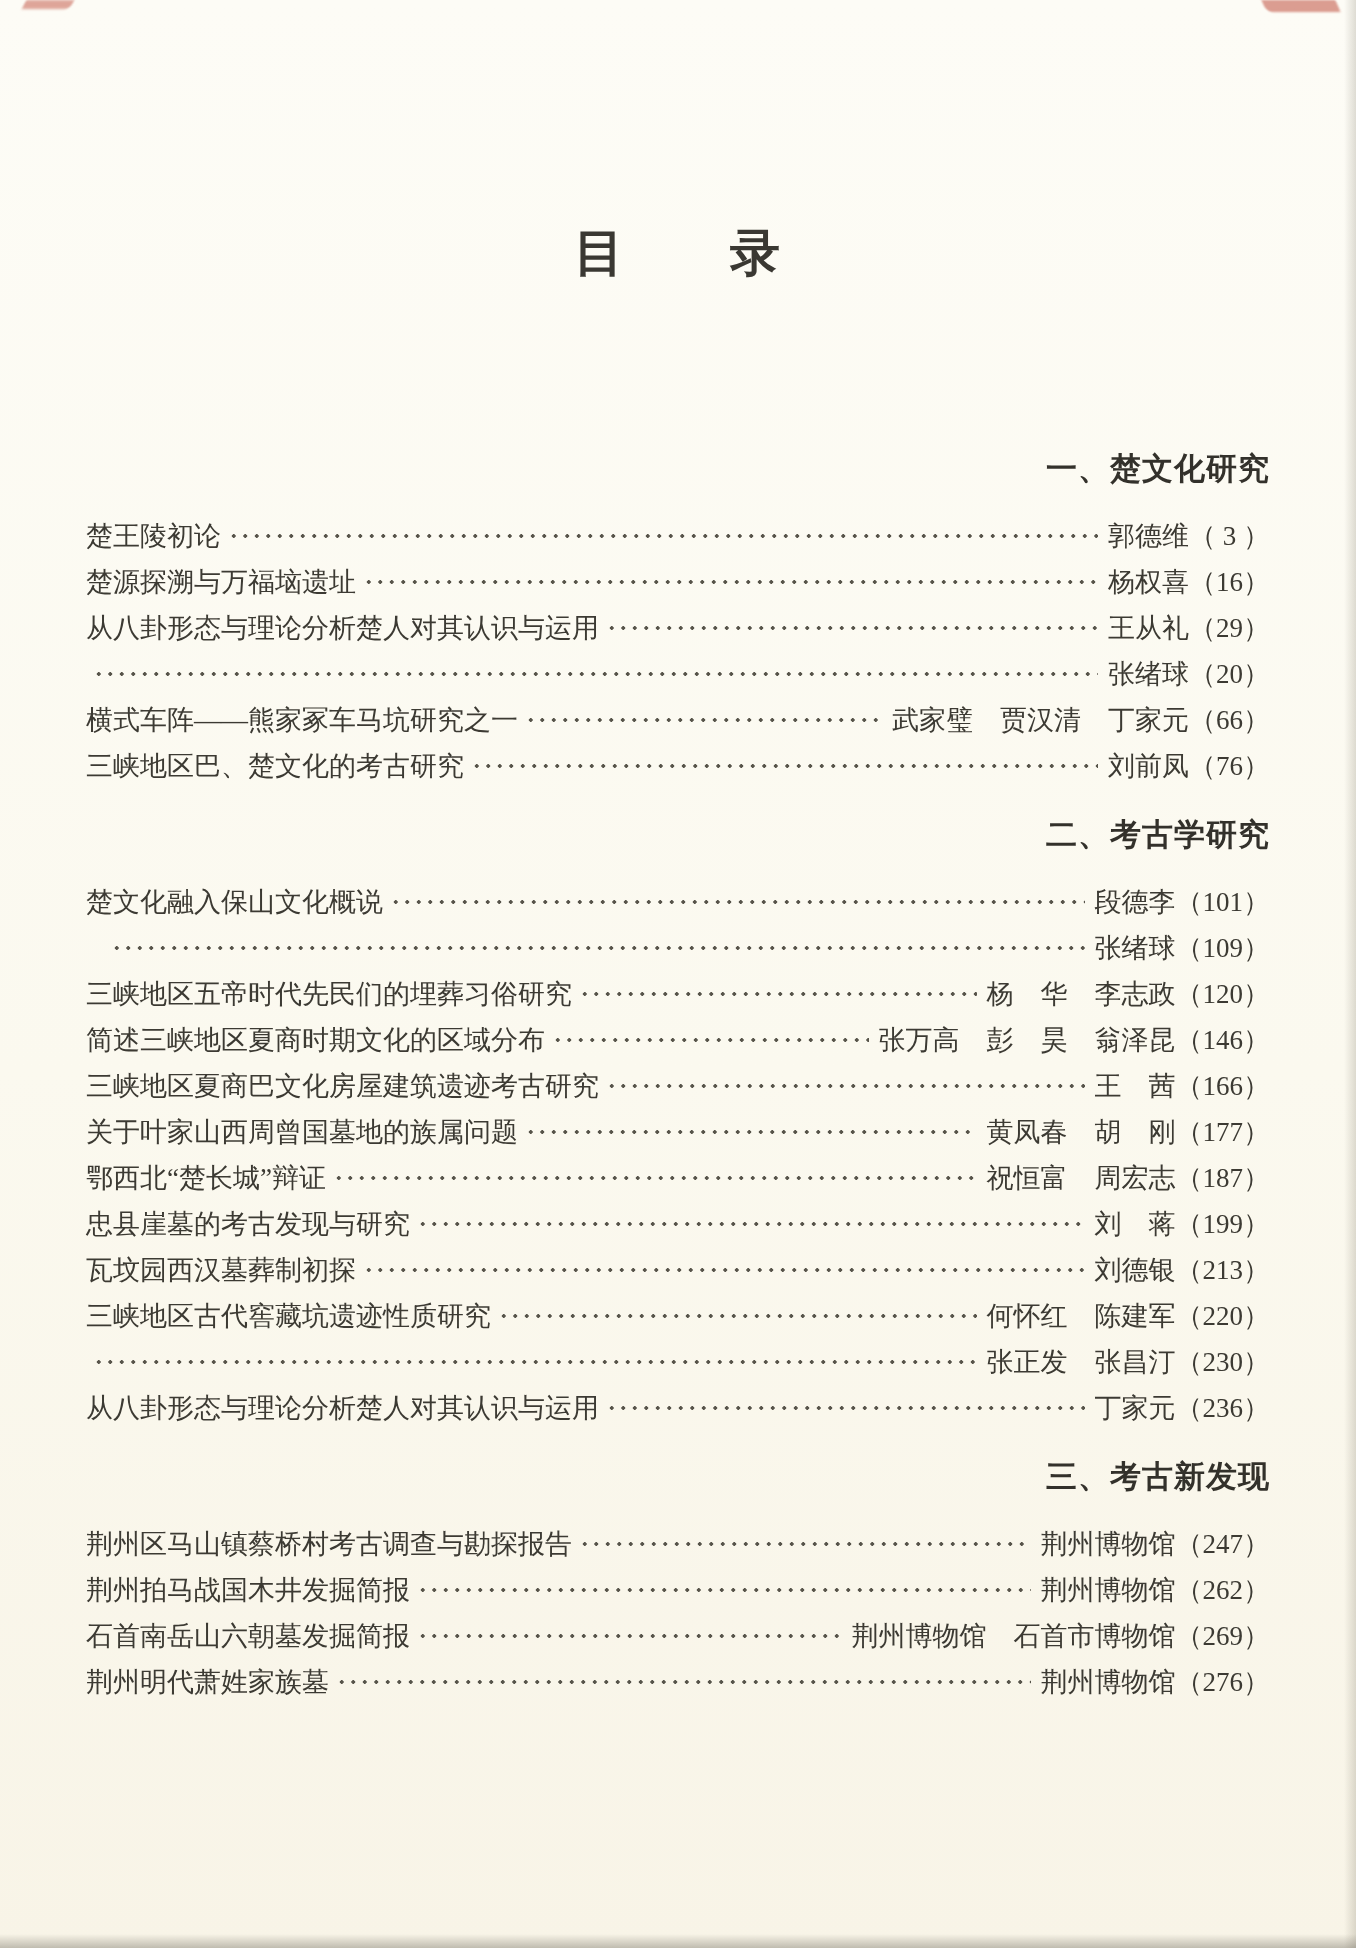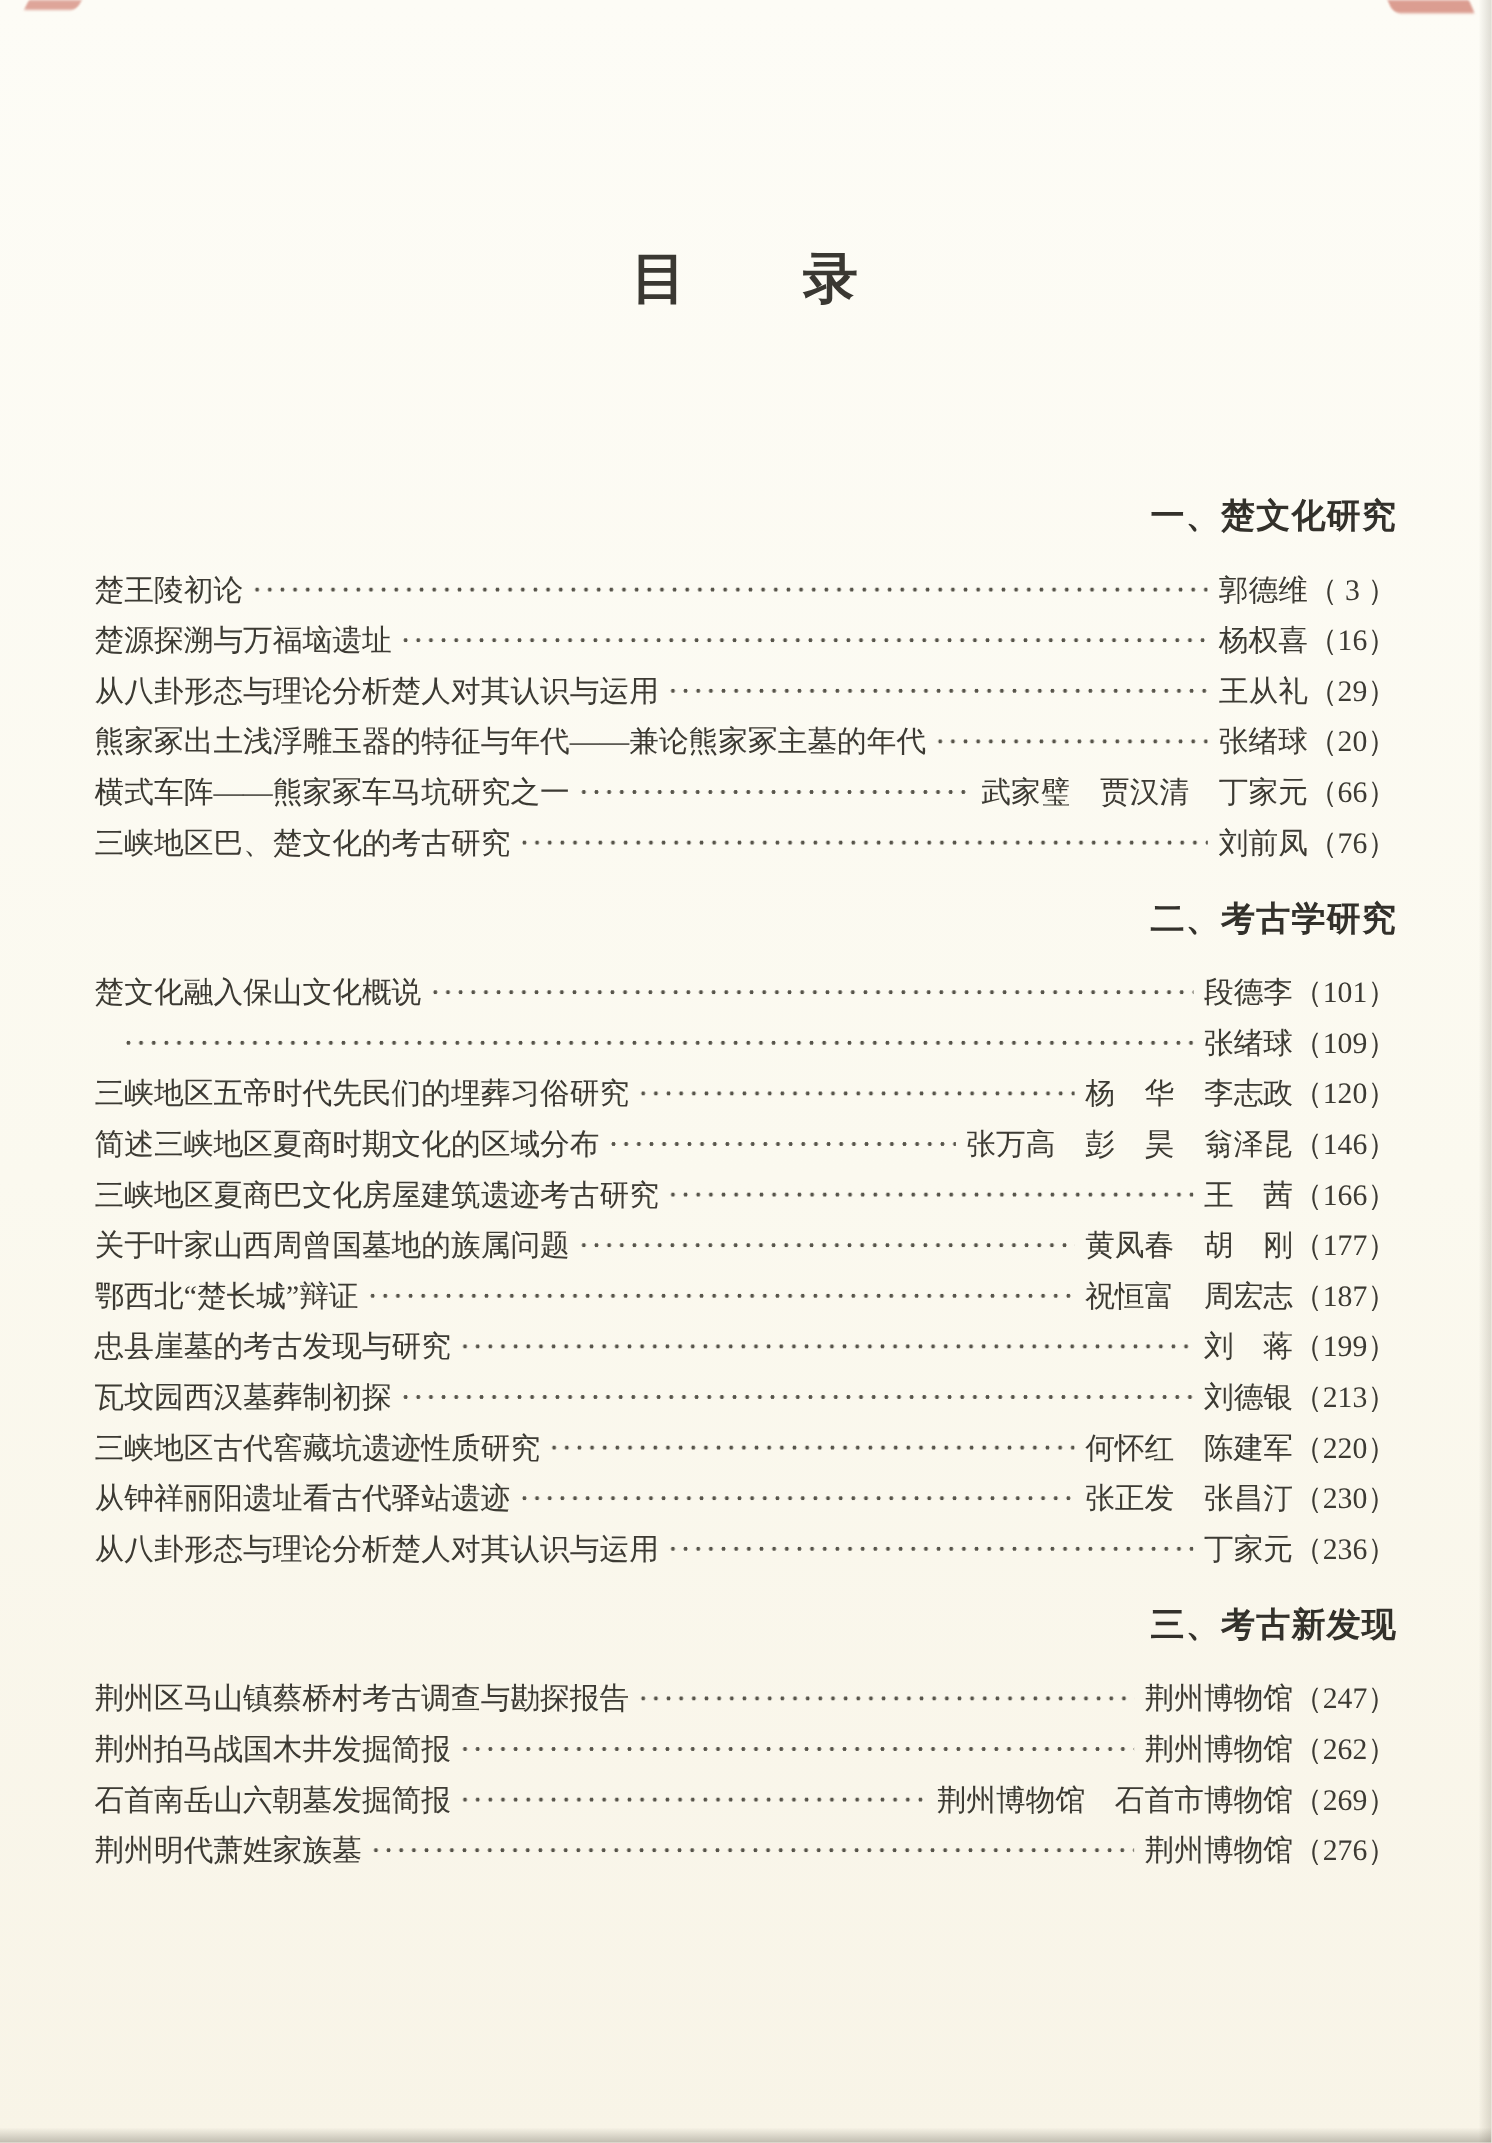--- a/index.html
+++ b/index.html
@@ -73,39 +73,39 @@
 
   <h1 class="title">目　　录</h1>
 
   <div class="content">
       <section class="toc-section">
         <h2 class="sec-heading">一、楚文化研究</h2>
         <div class="entries">
           <div class="row"><span class="etitle">楚王陵初论</span><span class="leader"></span><span class="authors">郭德维</span><span class="pageno">（ 3 ）</span></div>
           <div class="row"><span class="etitle">楚源探溯与万福垴遗址</span><span class="leader"></span><span class="authors">杨权喜</span><span class="pageno">（16）</span></div>
           <div class="row"><span class="etitle">从八卦形态与理论分析楚人对其认识与运用</span><span class="leader"></span><span class="authors">王从礼</span><span class="pageno">（29）</span></div>
-          <div class="row"><span class="etitle">熊家冢出土浅浮雕玉器的特征与年代——兼论熊家冢主墓的年代</span><span class="leader"></span><span class="authors">张绪球</span><span class="pageno">（20）</span></div>
+          <div class="row"><span class="leader"></span><span class="authors">张绪球</span><span class="pageno">（20）</span></div>
           <div class="row"><span class="etitle">横式车阵——熊家冢车马坑研究之一</span><span class="leader"></span><span class="authors">武家璧　贾汉清　丁家元</span><span class="pageno">（66）</span></div>
           <div class="row"><span class="etitle">三峡地区巴、楚文化的考古研究</span><span class="leader"></span><span class="authors">刘前凤</span><span class="pageno">（76）</span></div>
         </div>
       </section>
       <section class="toc-section">
         <h2 class="sec-heading">二、考古学研究</h2>
         <div class="entries">
           <div class="row"><span class="etitle">楚文化融入保山文化概说</span><span class="leader"></span><span class="authors">段德李</span><span class="pageno">（101）</span></div>
           <div class="row cont"><span class="leader"></span><span class="authors">张绪球</span><span class="pageno">（109）</span></div>
           <div class="row"><span class="etitle">三峡地区五帝时代先民们的埋葬习俗研究</span><span class="leader"></span><span class="authors">杨　华　李志政</span><span class="pageno">（120）</span></div>
           <div class="row"><span class="etitle">简述三峡地区夏商时期文化的区域分布</span><span class="leader"></span><span class="authors">张万高　彭　昊　翁泽昆</span><span class="pageno">（146）</span></div>
           <div class="row"><span class="etitle">三峡地区夏商巴文化房屋建筑遗迹考古研究</span><span class="leader"></span><span class="authors">王　茜</span><span class="pageno">（166）</span></div>
           <div class="row"><span class="etitle">关于叶家山西周曾国墓地的族属问题</span><span class="leader"></span><span class="authors">黄凤春　胡　刚</span><span class="pageno">（177）</span></div>
           <div class="row"><span class="etitle">鄂西北“楚长城”辩证</span><span class="leader"></span><span class="authors">祝恒富　周宏志</span><span class="pageno">（187）</span></div>
           <div class="row"><span class="etitle">忠县崖墓的考古发现与研究</span><span class="leader"></span><span class="authors">刘　蒋</span><span class="pageno">（199）</span></div>
           <div class="row"><span class="etitle">瓦坟园西汉墓葬制初探</span><span class="leader"></span><span class="authors">刘德银</span><span class="pageno">（213）</span></div>
           <div class="row"><span class="etitle">三峡地区古代窖藏坑遗迹性质研究</span><span class="leader"></span><span class="authors">何怀红　陈建军</span><span class="pageno">（220）</span></div>
-          <div class="row"><span class="etitle">从钟祥丽阳遗址看古代驿站遗迹</span><span class="leader"></span><span class="authors">张正发　张昌汀</span><span class="pageno">（230）</span></div>
+          <div class="row"><span class="leader"></span><span class="authors">张正发　张昌汀</span><span class="pageno">（230）</span></div>
           <div class="row"><span class="etitle">从八卦形态与理论分析楚人对其认识与运用</span><span class="leader"></span><span class="authors">丁家元</span><span class="pageno">（236）</span></div>
         </div>
       </section>
       <section class="toc-section">
         <h2 class="sec-heading">三、考古新发现</h2>
         <div class="entries">
           <div class="row"><span class="etitle">荆州区马山镇蔡桥村考古调查与勘探报告</span><span class="leader"></span><span class="authors">荆州博物馆</span><span class="pageno">（247）</span></div>
           <div class="row"><span class="etitle">荆州拍马战国木井发掘简报</span><span class="leader"></span><span class="authors">荆州博物馆</span><span class="pageno">（262）</span></div>
           <div class="row"><span class="etitle">石首南岳山六朝墓发掘简报</span><span class="leader"></span><span class="authors">荆州博物馆　石首市博物馆</span><span class="pageno">（269）</span></div>
           <div class="row"><span class="etitle">荆州明代萧姓家族墓</span><span class="leader"></span><span class="authors">荆州博物馆</span><span class="pageno">（276）</span></div>

